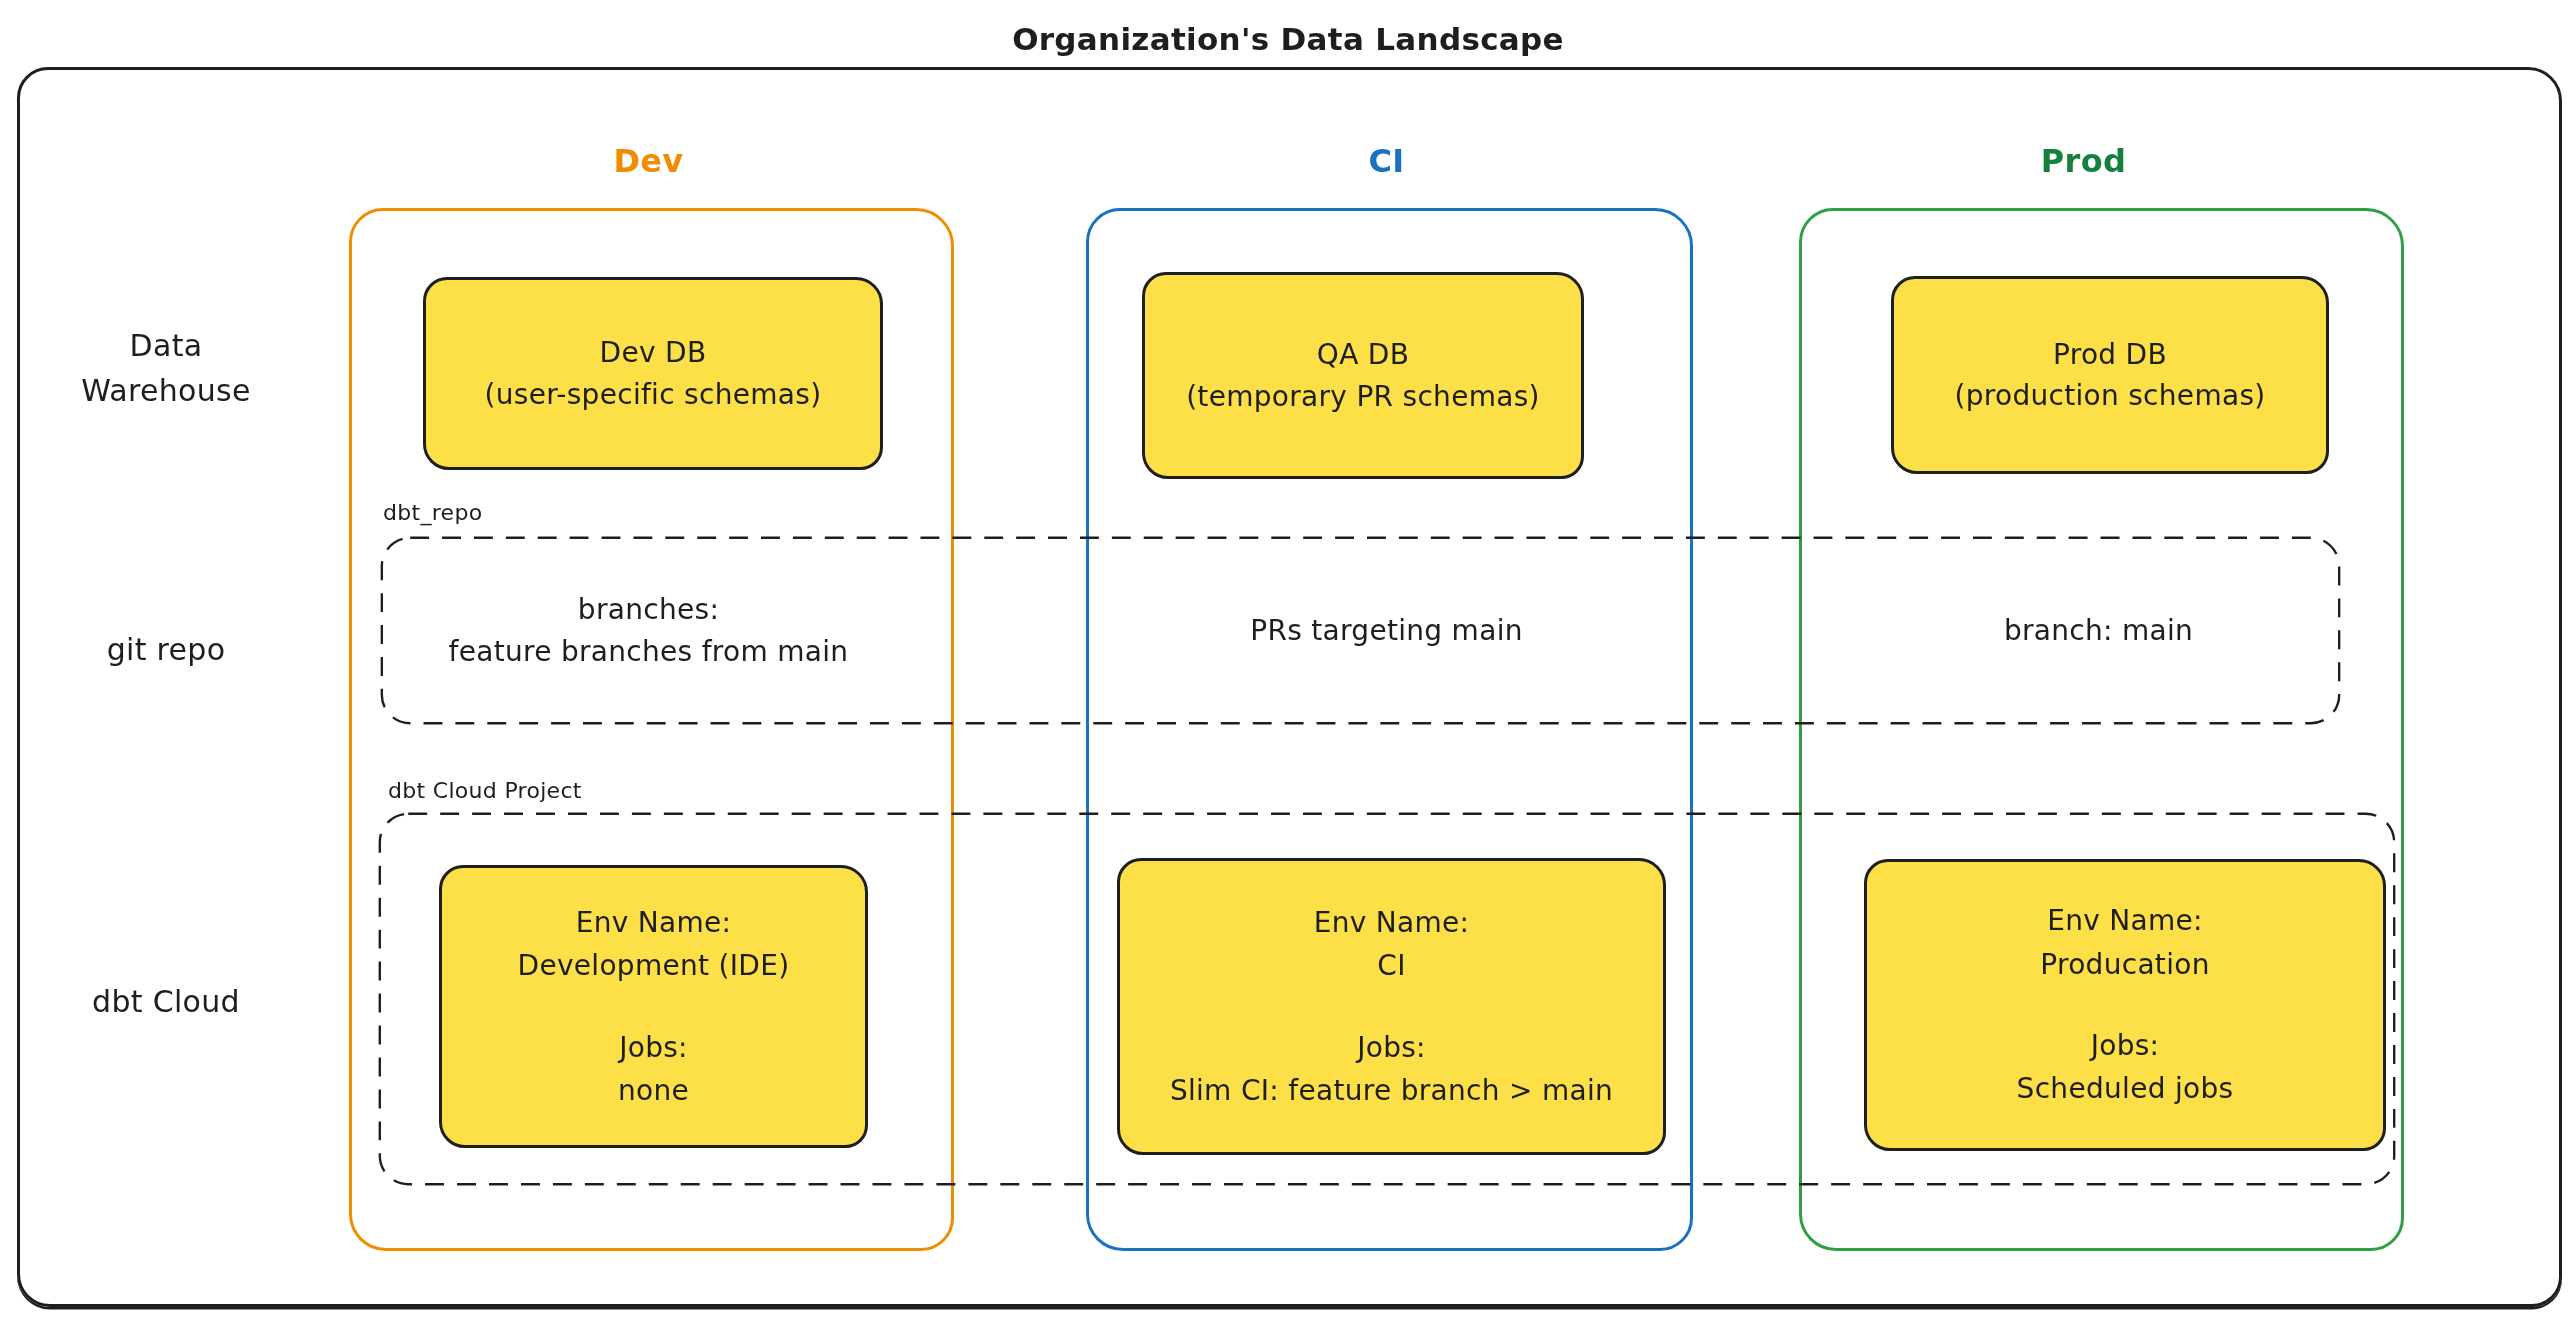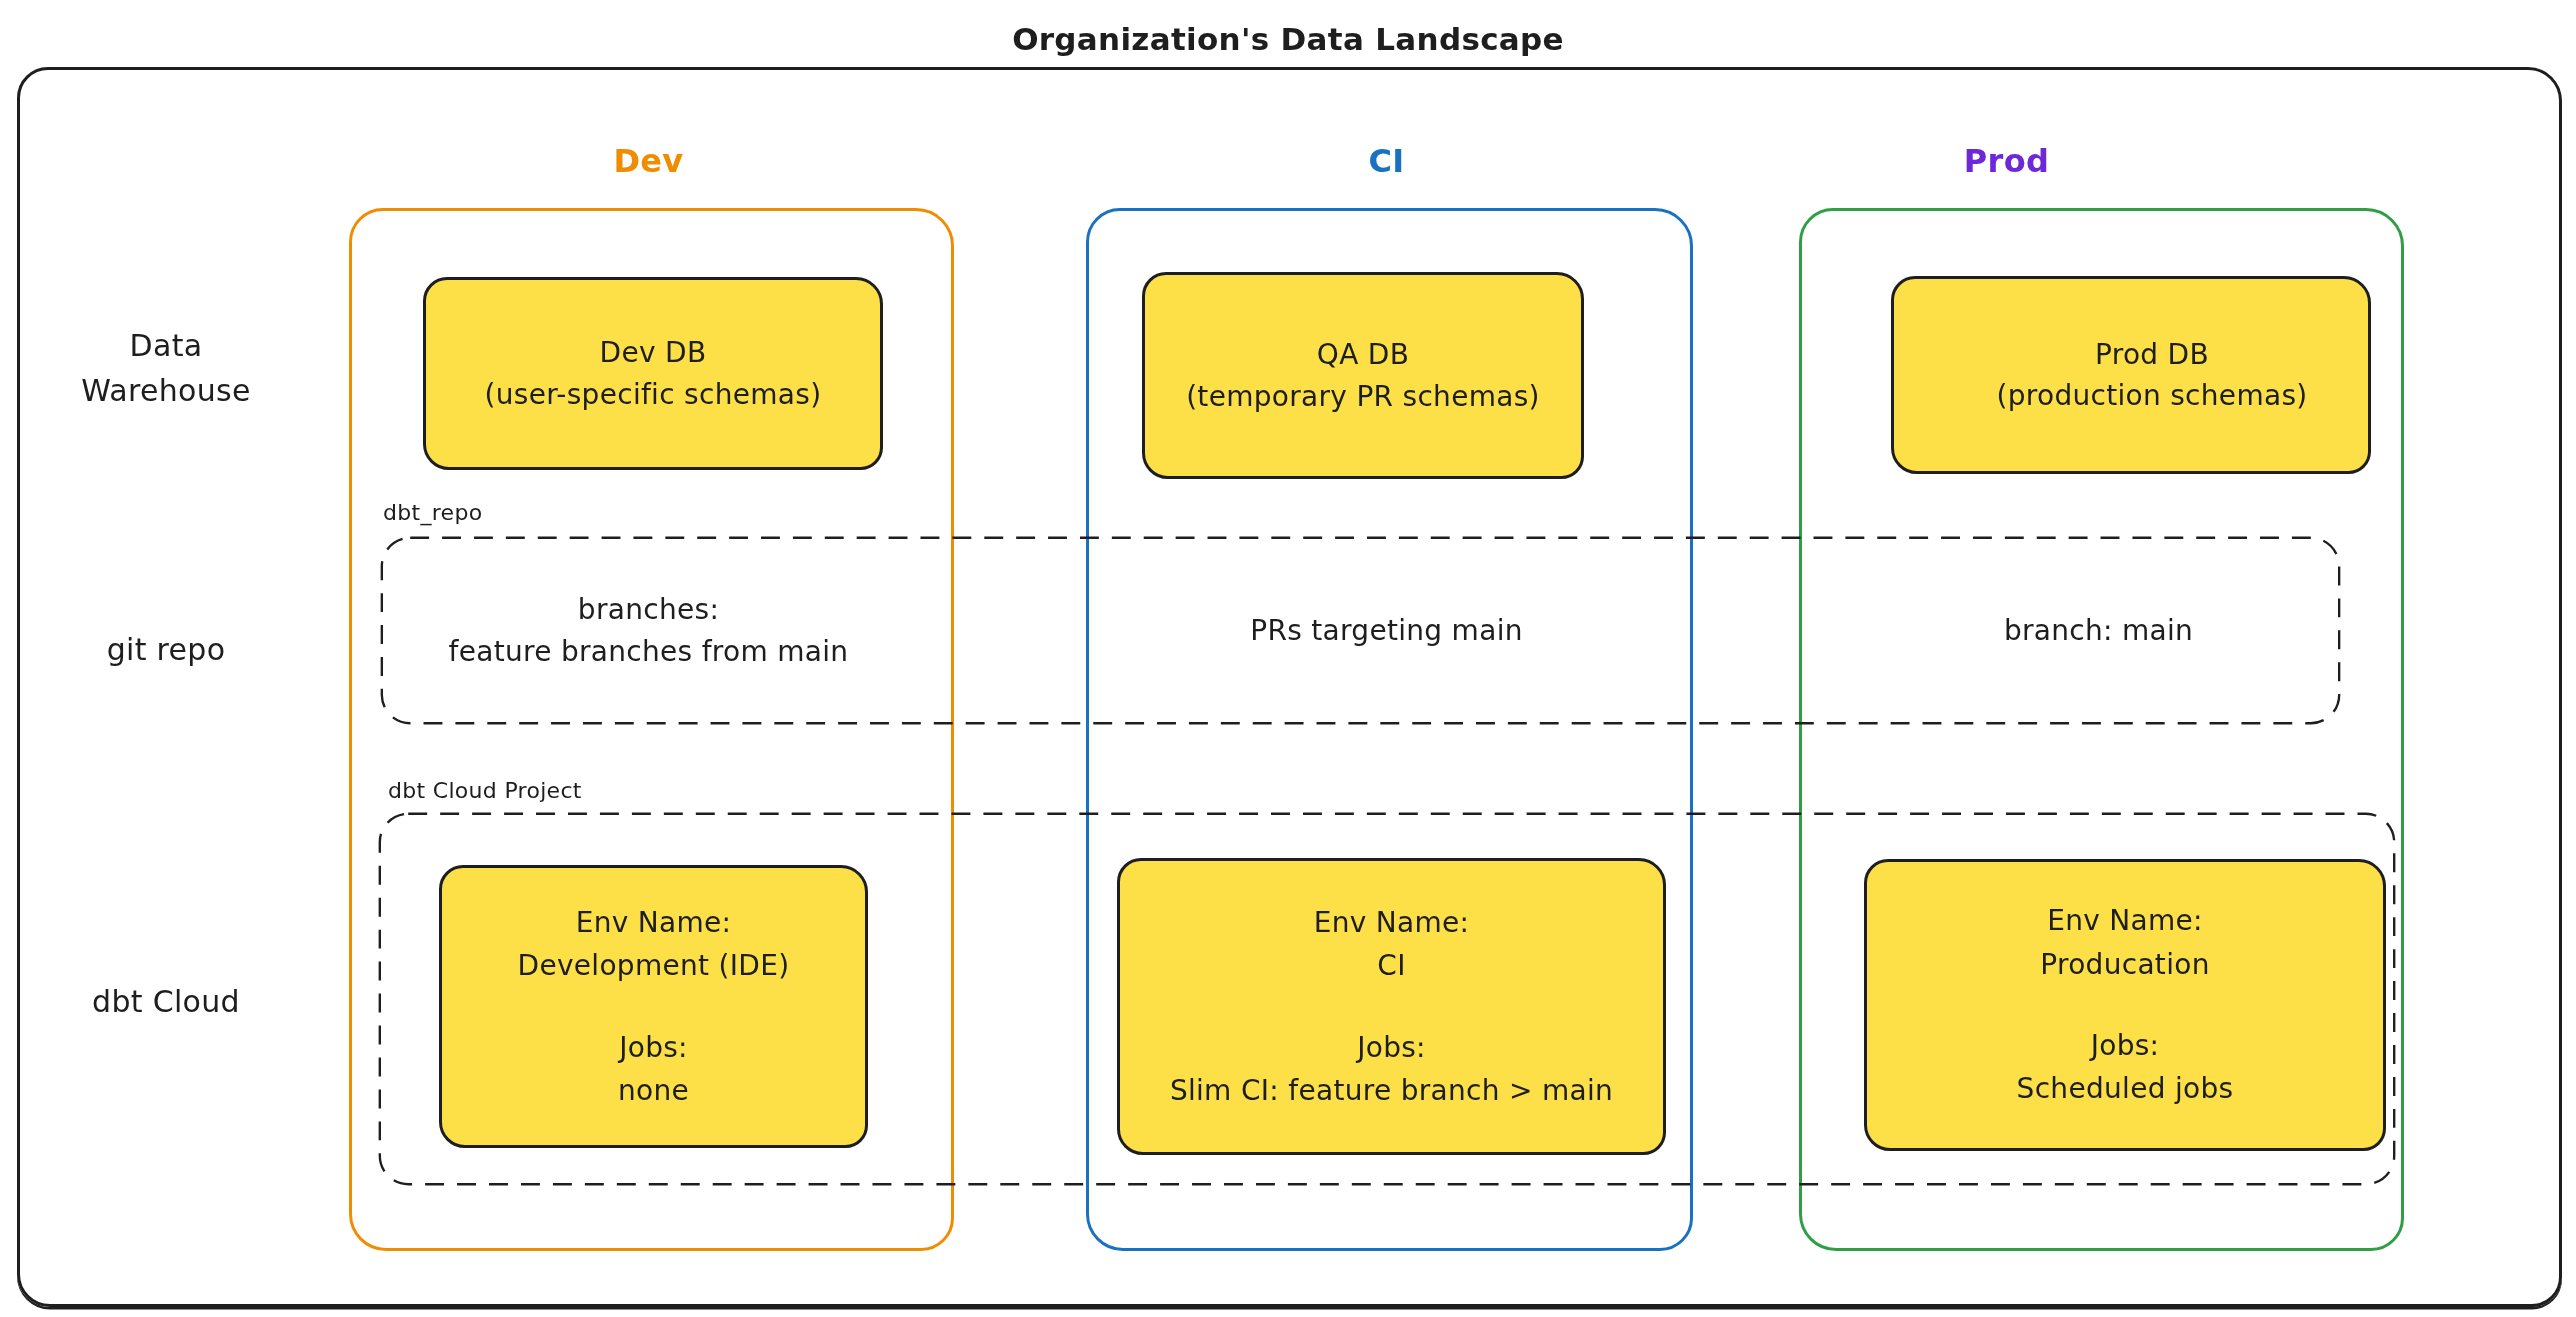--- a/index.html
+++ b/index.html
@@ -37,21 +37,21 @@
   .col-dev{left:349px;width:599px;border-color:#f08c00;}
   .col-ci{left:1086px;width:601px;border-color:#1971c2;}
   .col-prod{left:1799px;width:599px;border-color:#2f9e44;}
 
   .col-header{
     top:137px;height:47px;
     font-size:32px;font-weight:600;
   }
   .hdr-dev{left:349px;width:599px;color:#f08c00;}
   .hdr-ci{left:1086px;width:601px;color:#1971c2;}
-  .hdr-prod{left:1707px;width:599px;color:#6d28d9;text-align:right;}
+  .hdr-prod{left:1784px;width:599px;color:#15803d;text-align:right;}
 
   .row-label{
     left:24px;width:284px;
     font-size:30px;line-height:1.5;
   }
 
   .black-box{
     border:3.6px solid #1e1e1e;
     border-radius:24px 27px 22.5px 26px;
     font-size:28px;line-height:1.48;
@@ -106,21 +106,21 @@
       <div>Dev DB</div>
       <div>(user-specific schemas)</div>
     </div>
   </div>
   <div class="abs center black-box hand" style="left:1142px;top:272px;width:436px;height:201px;">
     <div>
       <div>QA DB</div>
       <div>(temporary PR schemas)</div>
     </div>
   </div>
-  <div class="abs center black-box hand" style="left:1891px;top:276px;width:432px;height:192px;padding-left:42px;">
+  <div class="abs center black-box hand" style="left:1891px;top:276px;width:432px;height:192px;">
     <div>
       <div>Prod DB</div>
       <div>(production schemas)</div>
     </div>
   </div>
 
   <div class="abs hand group-label" style="left:383px;top:500px;">dbt_repo</div>
   <svg class="abs dashed-svg" style="left:378px;top:536px;" width="1965" height="189" viewBox="0 0 3320 320">
     <rect x="3" y="3" width="3314" height="314" rx="48" ry="48" fill="none" stroke="#1e1e1e" stroke-width="4" stroke-dasharray="32 22"></rect>
   </svg>

